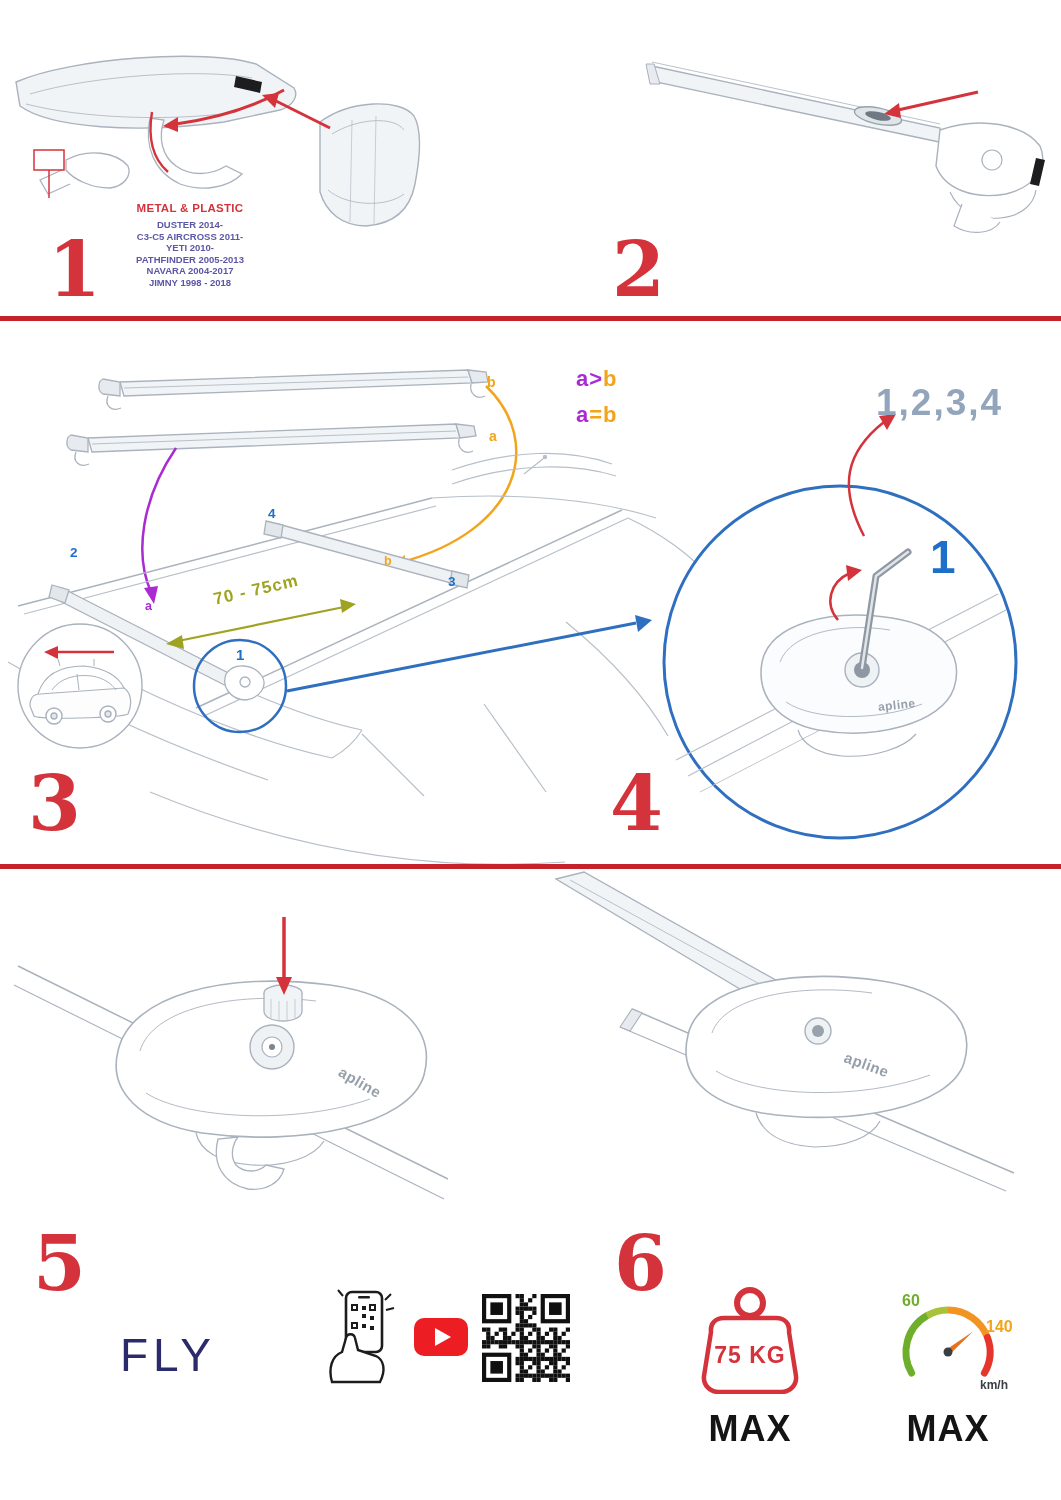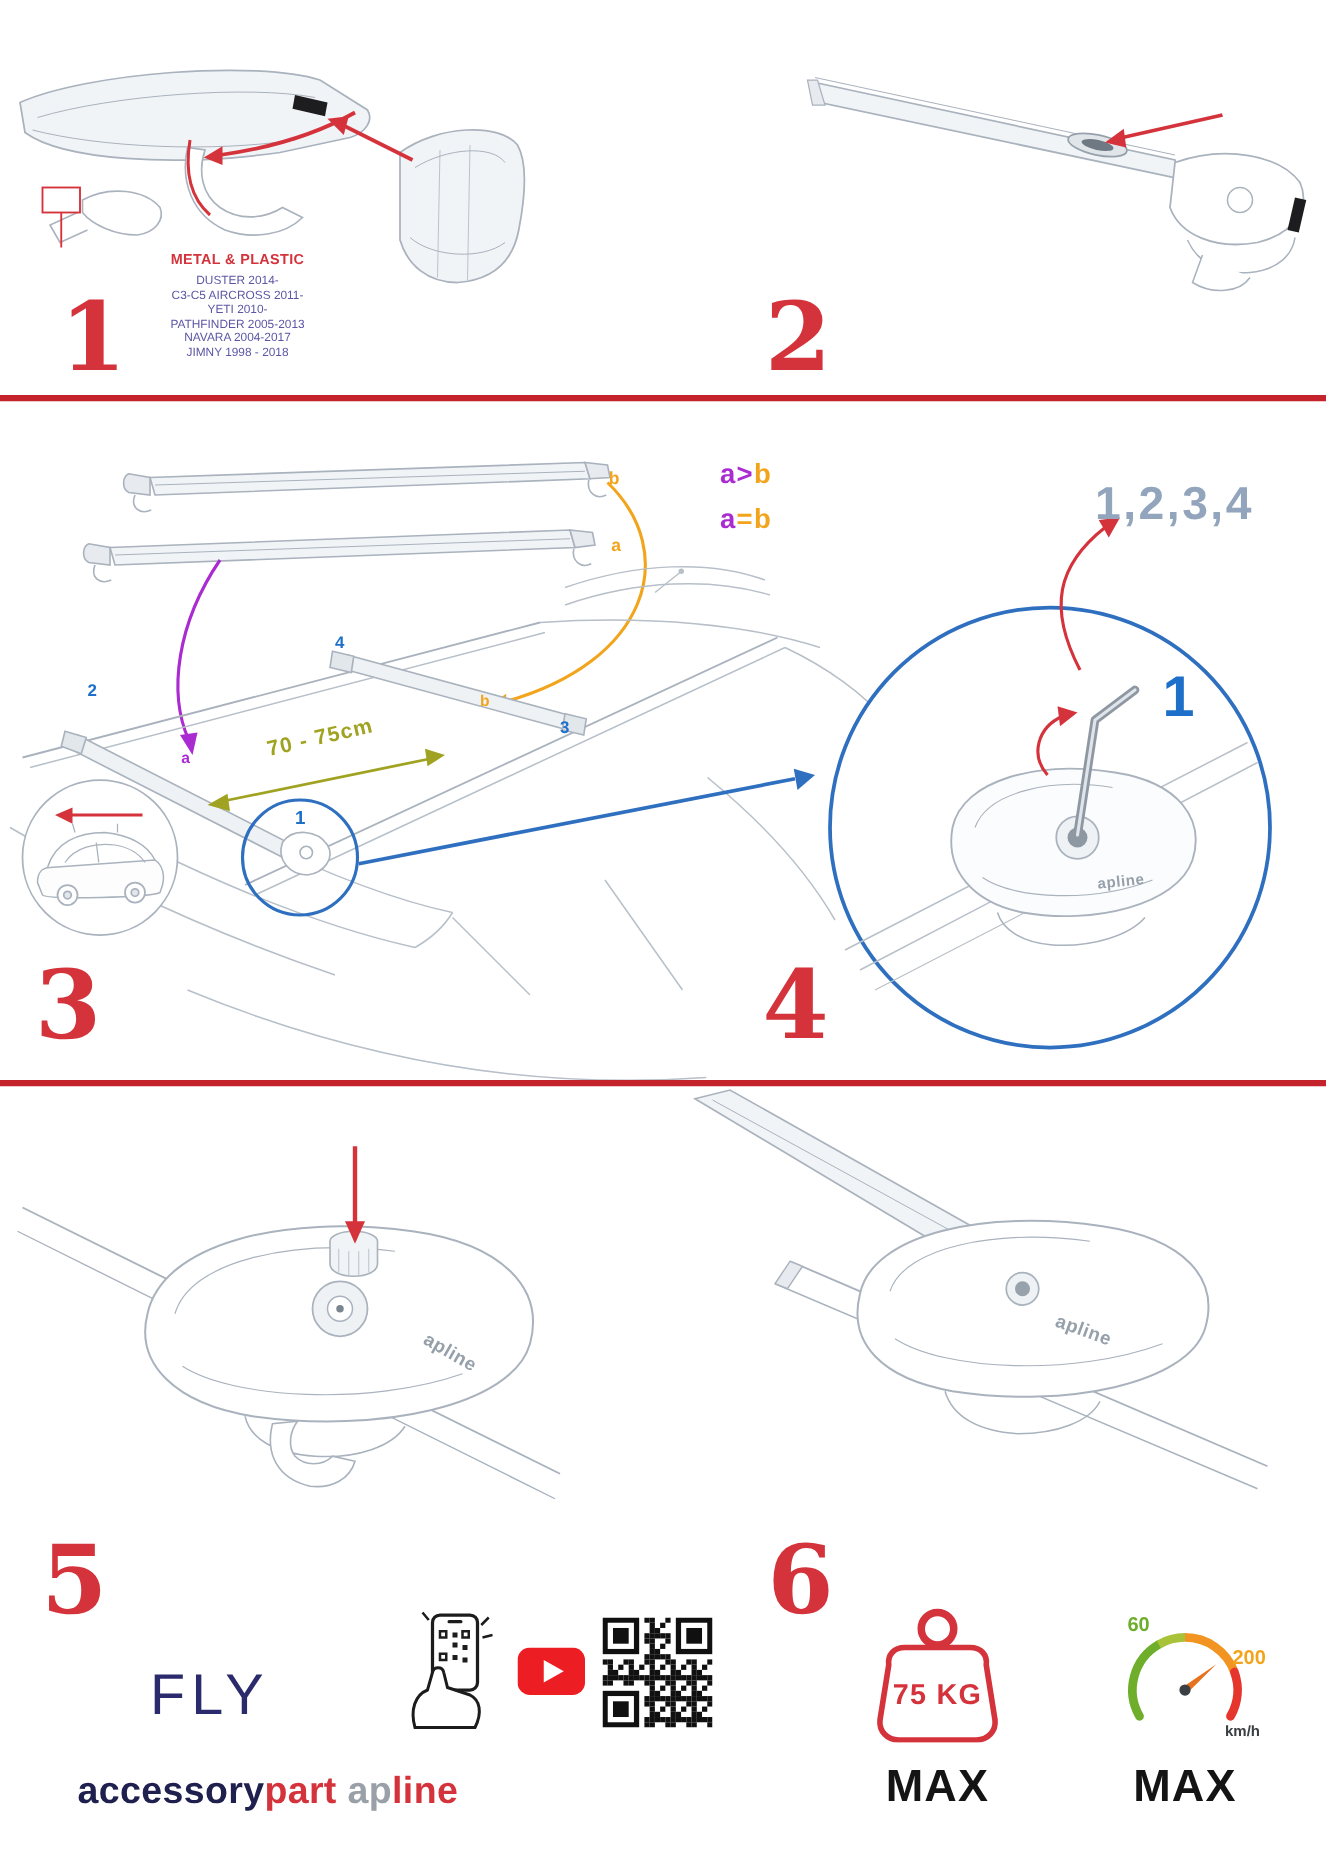--- a/index.html
+++ b/index.html
@@ -2,21 +2,21 @@
 <html><head>
 <meta charset="utf-8">
 <style>
   *{margin:0;padding:0;box-sizing:border-box}
   body{background:#fff}
   .page{position:relative;width:1061px;height:1500px;background:#fff;font-family:"Liberation Sans",sans-serif;overflow:hidden}
   .abs{position:absolute}
   .divider{left:0;width:1061px;height:5px;background:#c4232b}
   .step-num{font-family:"DejaVu Serif",serif;font-weight:700;font-size:76px;line-height:1;color:#d5333b}
   .material{left:100px;top:202px;width:180px;text-align:center;font-size:11.5px;font-weight:700;color:#d5333b;letter-spacing:.3px}
-  .models{left:80px;top:219px;width:220px;text-align:center;font-size:9.5px;line-height:11.5px;font-weight:400;color:#5b57a5}
+  .models{left:80px;top:219px;width:220px;text-align:center;font-size:9.5px;line-height:11.5px;font-weight:700;color:#5b57a5}
   .orange{color:#f2a51c}.purple{color:#a92bd1}
   .rule{font-size:22px;font-weight:700;letter-spacing:1px}
   .seq{font-size:37px;font-weight:700;color:#93a5bc;letter-spacing:2px}
   .first{font-size:46px;font-weight:700;color:#1e6fc9}
   .roof-lbl{font-size:13.5px;font-weight:700;color:#1e6fc9}
   .small-lbl{font-size:12.5px;font-weight:700}
   .foot-lbl{font-size:15px;font-weight:700;color:#1e6fc9}
   .barend-lbl{font-size:14px;font-weight:700;color:#f2a51c}
   .dist{font-size:17px;font-weight:700;color:#a0a321;transform:rotate(-13deg);transform-origin:0 50%;letter-spacing:1px}
   .logo-small{font-size:15px;font-weight:700;color:#96a0aa;letter-spacing:.5px;transform-origin:0 50%}
@@ -256,21 +256,20 @@
     </g>
   </svg>
 
   <div class="abs logo-small" style="left:340px;top:1062px;transform:rotate(30deg)">apline</div>
   <div class="abs logo-small" style="left:845px;top:1048px;transform:rotate(20deg)">apline</div>
 
   <div class="abs step-num" style="left:33px;top:1226px">5</div>
   <div class="abs step-num" style="left:614px;top:1226px">6</div>
 
   <div class="abs fly" style="left:120px;top:1328px">FLY</div>
-  <div class="abs brandline" style="left:62px;top:1416px"><span class="brand-accessory">accessory</span><span class="brand-part">part</span><span>&nbsp;</span><span class="brand-ap">ap</span><span class="brand-line">line</span></div>
 
   <svg class="abs" style="left:318px;top:1288px" width="80" height="96" viewBox="0 0 80 96">
     <rect x="28" y="4" width="36" height="60" rx="6" fill="#ffffff" stroke="#1c1c1c" stroke-width="2.6"></rect>
     <rect x="40" y="8" width="12" height="2.6" rx="1.3" fill="#1c1c1c"></rect>
     <g fill="#1c1c1c">
       <rect x="33" y="16" width="7" height="7"></rect>
         <rect x="35" y="18" width="3" height="3" fill="#fff"></rect>
       <rect x="51" y="16" width="7" height="7"></rect>
         <rect x="53" y="18" width="3" height="3" fill="#fff"></rect>
       <rect x="33" y="34" width="7" height="7"></rect>
@@ -462,17 +461,17 @@
 
   <svg class="abs" style="left:888px;top:1284px" width="120" height="105" viewBox="0 0 120 105">
     <path d="M23.6,89 A42,42 0 0 1 39,31.6" stroke="#6fae2b" stroke-width="7" fill="none" stroke-linecap="round"></path>
     <path d="M39,31.6 A42,42 0 0 1 60,26" stroke="#a8c23a" stroke-width="7" fill="none"></path>
     <path d="M60,26 A42,42 0 0 1 99.5,53.6" stroke="#f29422" stroke-width="7" fill="none"></path>
     <path d="M99.5,53.6 A42,42 0 0 1 96.4,89" stroke="#e5352c" stroke-width="7" fill="none" stroke-linecap="round"></path>
     <polygon points="85,47.4 61.9,70.3 58.1,65.7" fill="#e8711c"></polygon>
     <circle cx="60" cy="68" r="4.5" fill="#3a3f44"></circle>
   </svg>
   <div class="abs gauge-lbl green" style="left:902px;top:1292px">60</div>
-  <div class="abs gauge-lbl orange" style="left:986px;top:1318px">200</div>
+  <div class="abs gauge-lbl orange" style="left:986px;top:1318px">140</div>
   <div class="abs kmh">km/h</div>
   <div class="abs max" style="left:888px;top:1408px">MAX</div>
 
 </div>
 
 </body></html>

